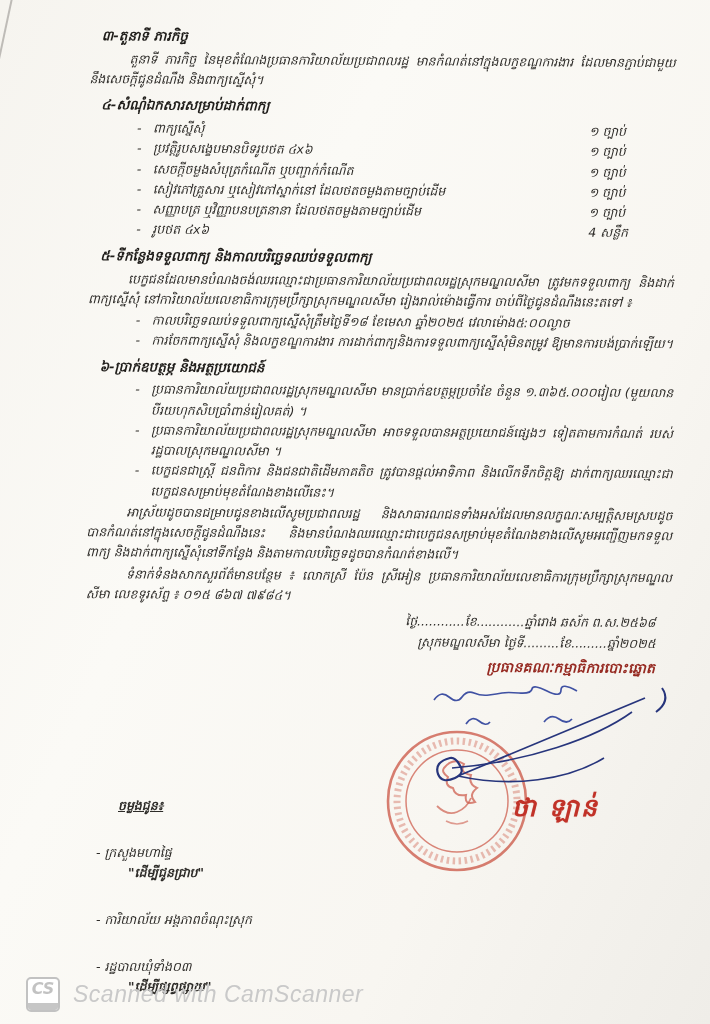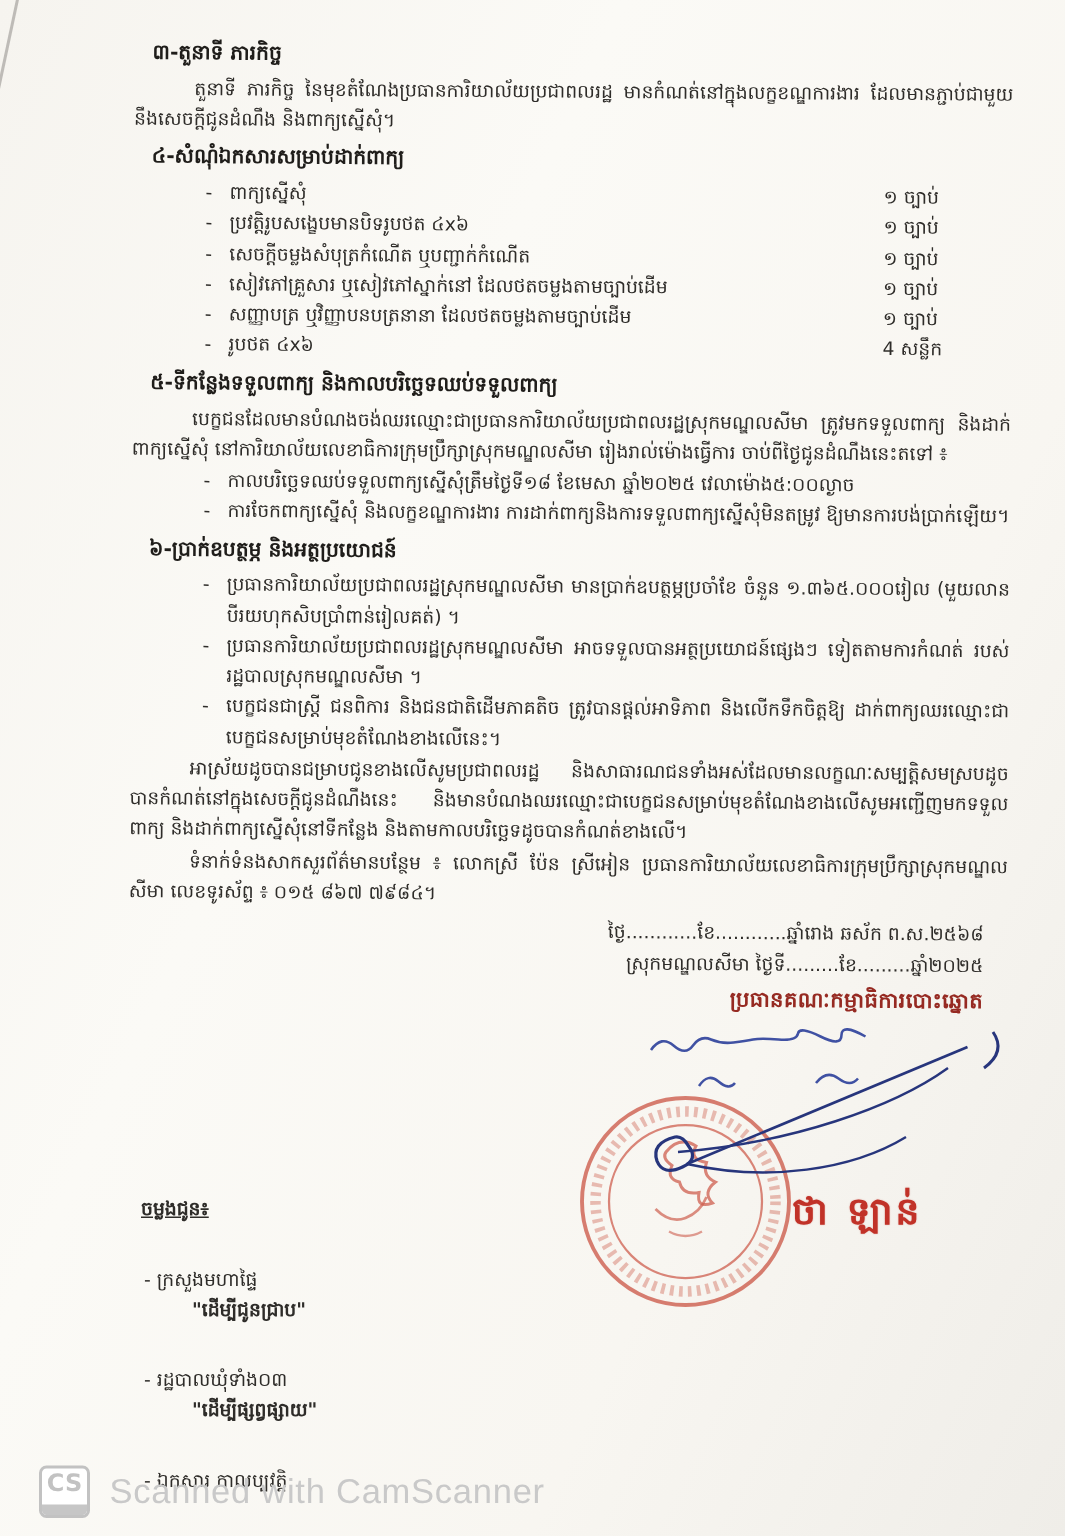--- a/index.html
+++ b/index.html
@@ -13,20 +13,21 @@
   }
   html,body{margin:0;padding:0;}
   body{
     width:710px;height:1024px;position:relative;overflow:hidden;
     background:#e7e5e0;
     font-family:"DejaVu Sans","Liberation Sans",sans-serif;
   }
   .page{
     position:absolute;inset:0;
     background:linear-gradient(115deg,#f6f4ef 0%,#fbfaf6 35%,#f8f6f1 70%,#efede8 100%);
+    font-style:italic;
   }
   .crease{
     position:absolute;left:4px;top:-8px;width:1.5px;height:78px;
     background:#8f8d89;opacity:.55;transform:rotate(12deg);
   }
   .content{
     position:absolute;left:0;top:0;width:710px;
     padding:22px 34px 0 90px;box-sizing:border-box;
     transform:rotate(0.4deg);transform-origin:50% 0;
     color:var(--text_ink);font-size:12.5px;line-height:1.62;
@@ -42,29 +43,29 @@
   .bullet{display:flex;margin-left:48px;}
   .bullet .dash{width:16px;flex:none;}
   .bullet .txt{flex:1;text-align:justify;}
   .sign-block{text-align:right;margin:4px 16px 0 0;}
   .date-line{line-height:1.7;}
   .sign-title{
     font-weight:bold;font-size:14px;color:var(--title_red);
     margin-top:2px;letter-spacing:.3px;
   }
   .signer-name{
-    position:absolute;left:528px;top:792px;
+    position:absolute;left:512px;top:792px;
     font-size:25px;font-weight:bold;color:var(--name_red);
     letter-spacing:2px;text-shadow:0 0 1px rgba(193,50,40,.4);
   }
   .stamp{position:absolute;left:382px;top:726px;opacity:.88;}
   .signature{position:absolute;left:400px;top:676px;}
   .handwriting{position:absolute;left:428px;top:684px;}
   .cc-block{position:absolute;left:94px;top:796px;font-size:12.5px;line-height:1.6;color:var(--text_ink);}
-  .cc-label{font-weight:bold;text-decoration:underline;}
+  .cc-label{font-weight:bold;text-decoration:underline;margin-left:24px;}
   .cc-item{margin-left:2px;margin-top:27px;}
   .cc-note{margin-left:34px;font-weight:bold;}
   .watermark{
     position:absolute;left:26px;bottom:12px;display:flex;align-items:center;gap:13px;
   }
   .cs-logo{
     width:30px;height:31px;border:2.5px solid #c2c2c2;border-radius:5px;
     color:#c2c2c2;font-weight:bold;font-size:16px;
     display:flex;align-items:flex-start;justify-content:center;
     position:relative;background:#fff;overflow:hidden;
@@ -178,20 +179,21 @@
     <path d="M50 82 q-16 4 -12 16 q4 10 17 4 q11 -5 4 -14 q-4 -7 -9 -6z" fill="none" stroke="var(--pen_blue)" stroke-width="2.2"></path>
     <path d="M58 100 C 112 112, 168 104, 204 82" fill="none" stroke="var(--pen_blue)" stroke-width="1.6"></path>
   </svg>
 
   <div class="signer-name">ថា ឡាន់</div>
 
   <div class="cc-block">
     <div class="cc-label">ចម្លងជូន៖</div>
     <div class="cc-item">- ក្រសួងមហាផ្ទៃ</div>
     <div class="cc-note">"ដើម្បីជូនជ្រាប"</div>
+    <div class="cc-item">- ការិយាល័យ អង្គភាពចំណុះស្រុក</div>
     <div class="cc-item">- រដ្ឋបាលឃុំទាំង០៣</div>
     <div class="cc-note">"ដើម្បីផ្សព្វផ្សាយ"</div>
     <div class="cc-item">- ឯកសារ កាលប្បវត្តិ</div>
   </div>
 
   <div class="watermark">
     <div class="cs-logo">
       <span>CS</span>
       <span class="strip"></span>
     </div>

